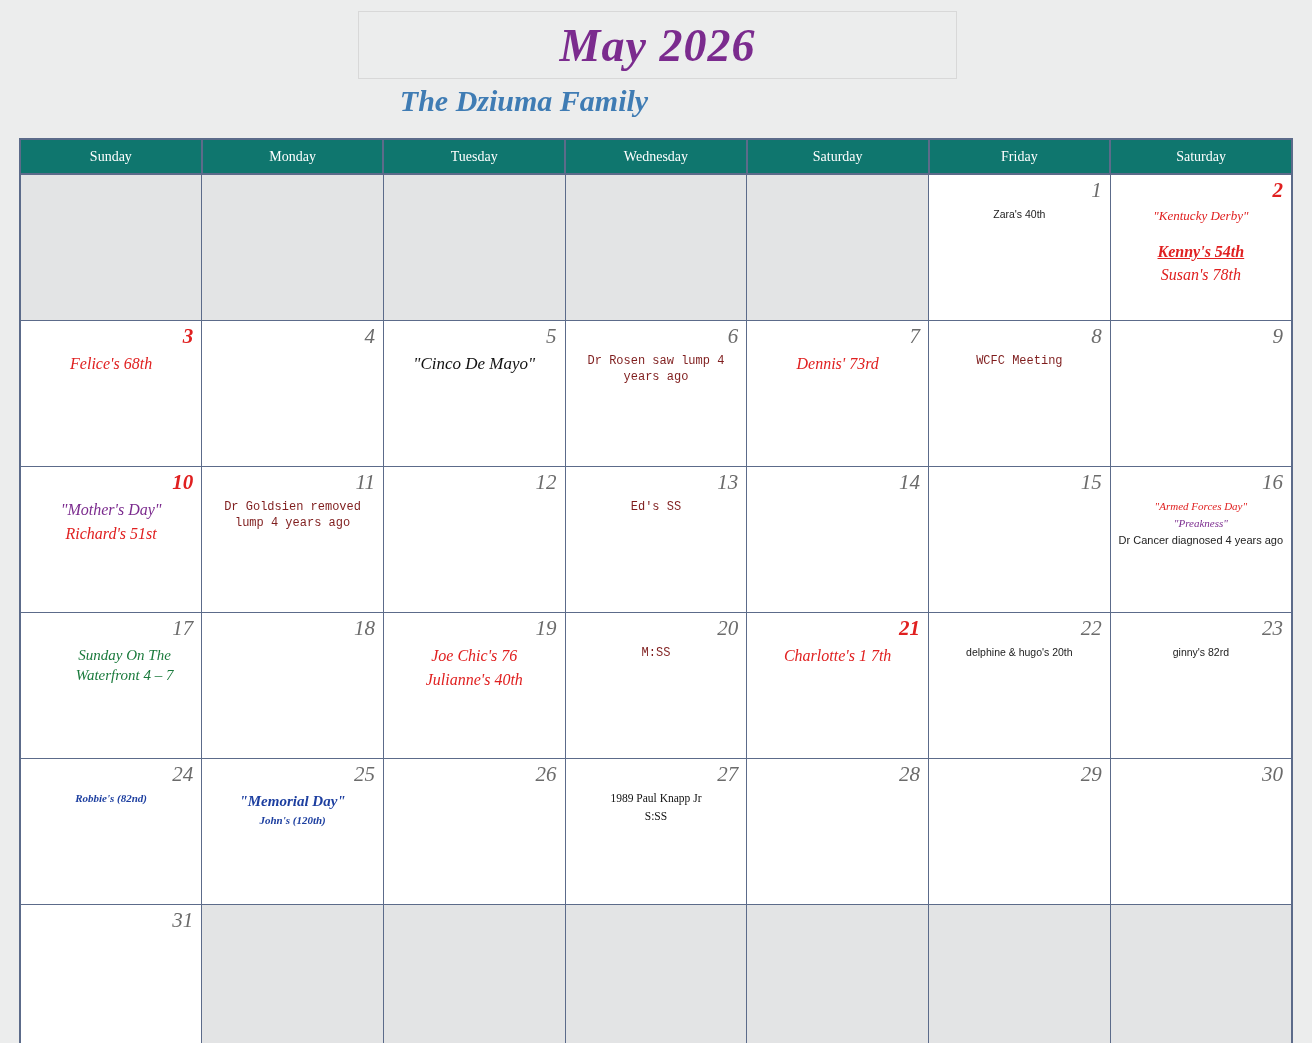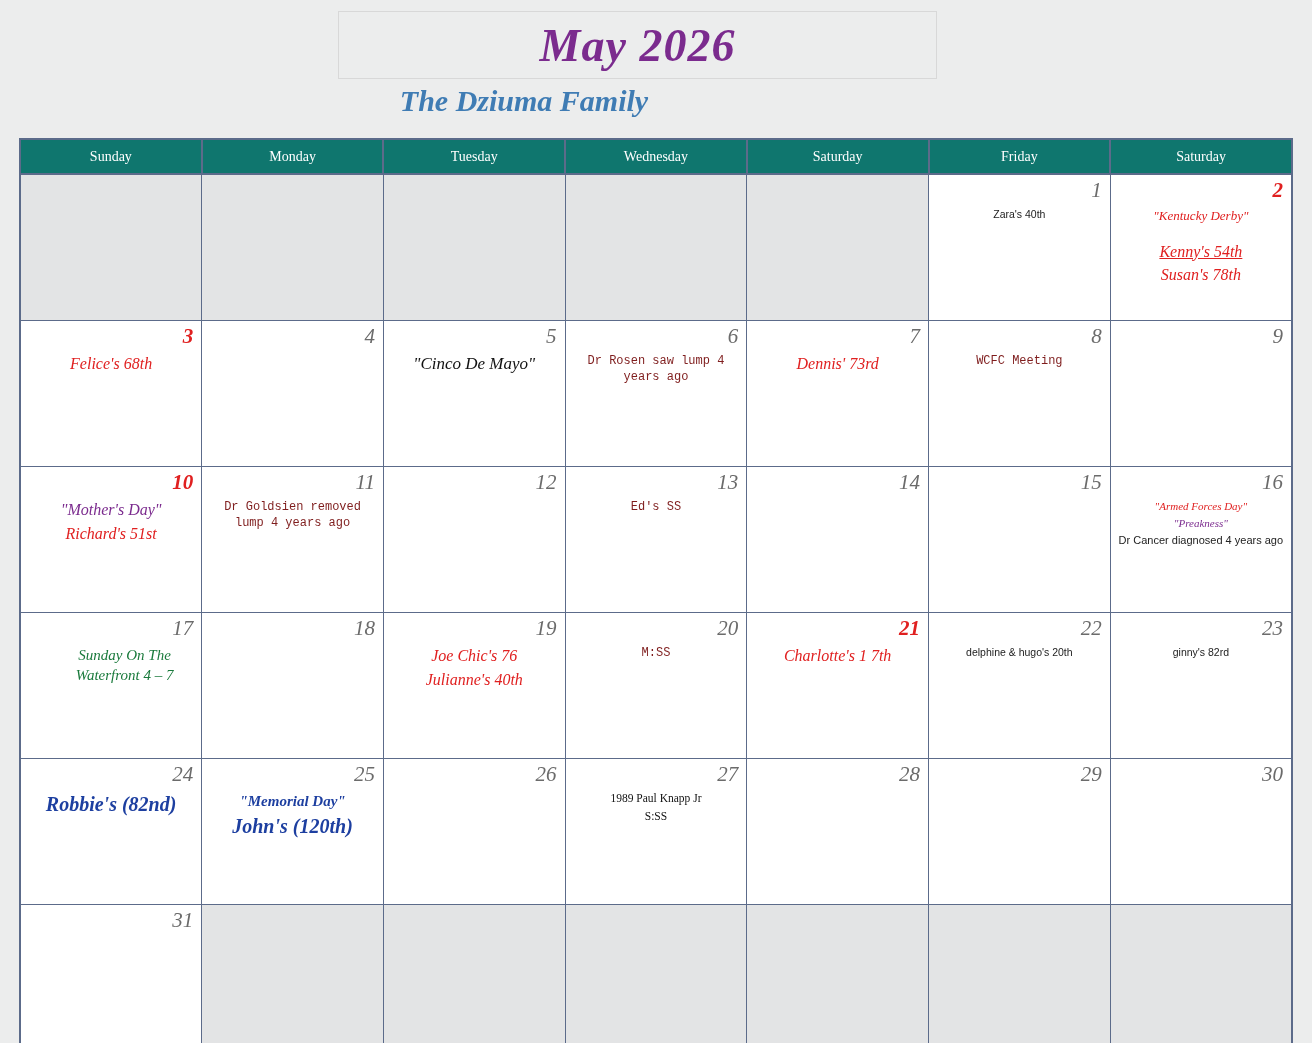--- a/index.html
+++ b/index.html
@@ -17,21 +17,21 @@
   .page {
     position: relative;
     width: 1312px;
     height: 1043px;
     box-sizing: border-box;
   }
 
   
   .title-box {
     position: absolute;
-    left: 338px;
+    left: 358px;
     top: 11px;
     width: 597px;
     height: 66px;
     border: 1px solid #d8d8d8;
     background: #eceded;
     display: flex;
     align-items: center;
     justify-content: center;
   }
   .title-text {
@@ -103,27 +103,27 @@
     padding: 32px 6px 4px 6px;
     text-align: center;
   }
   .ev {
     line-height: 1.35;
     margin: 0 0 2px 0;
     word-wrap: break-word;
   }
   .s-tiny         { font-family: "Liberation Sans", sans-serif; font-size: 10.5px; color: #222; }
   .s-script-red   { font-family: "Liberation Serif", serif; font-style: italic; font-size: 16px; color: #e02020; }
-  .s-script-red-u { font-family: "Liberation Serif", serif; font-style: italic; font-size: 16px; color: #e02020; font-weight: normal; text-decoration: underline; margin-top: 16px; }
+  .s-script-red-u { font-family: "Liberation Serif", serif; font-style: italic; font-size: 16px; color: #e02020; font-weight: bold; text-decoration: underline; margin-top: 16px; }
   .s-script-red-sm{ font-family: "Liberation Serif", serif; font-style: italic; font-size: 13px; color: #e02020; }
   .s-script-purple{ font-family: "Liberation Serif", serif; font-style: italic; font-size: 16px; color: #7b2b8e; }
   .s-script-blue  { font-family: "Liberation Serif", serif; font-style: italic; font-size: 15px; color: #1d3fa0; font-weight: bold; }
   .s-script-green { font-family: "Liberation Serif", serif; font-style: italic; font-size: 15px; color: #1a7a3c; margin-left: 27px; }
   .s-script-black { font-family: "Liberation Serif", serif; font-style: italic; font-size: 17px; color: #111; }
-  .s-script-navy  { font-family: "Liberation Serif", serif; font-style: italic; font-size: 20px; color: #1d3fa0; font-weight: bold; }
+  .s-script-navy  { font-family: "Liberation Serif", serif; font-style: italic; font-size: 11px; color: #1d3fa0; font-weight: bold; }
   .s-plain-sm     { font-family: Liberation Mono, monospace; font-size: 12px; color: #7f1d1d; }
   .s-plain-xs     { font-family: "Liberation Sans", sans-serif; font-size: 11px; color: #222; }
   .s-serif-xs     { font-family: "Liberation Serif", serif; font-size: 11.5px; color: #111; }
   .s-script-purple-xs { font-family: "Liberation Serif", serif; font-style: italic; font-size: 11px; color: #7b2b8e; }
   .s-script-red-xs { font-family: "Liberation Serif", serif; font-style: italic; font-size: 11px; color: #e02020; }
 </style>
 </head>
 <body>
 
 <div class="page">

